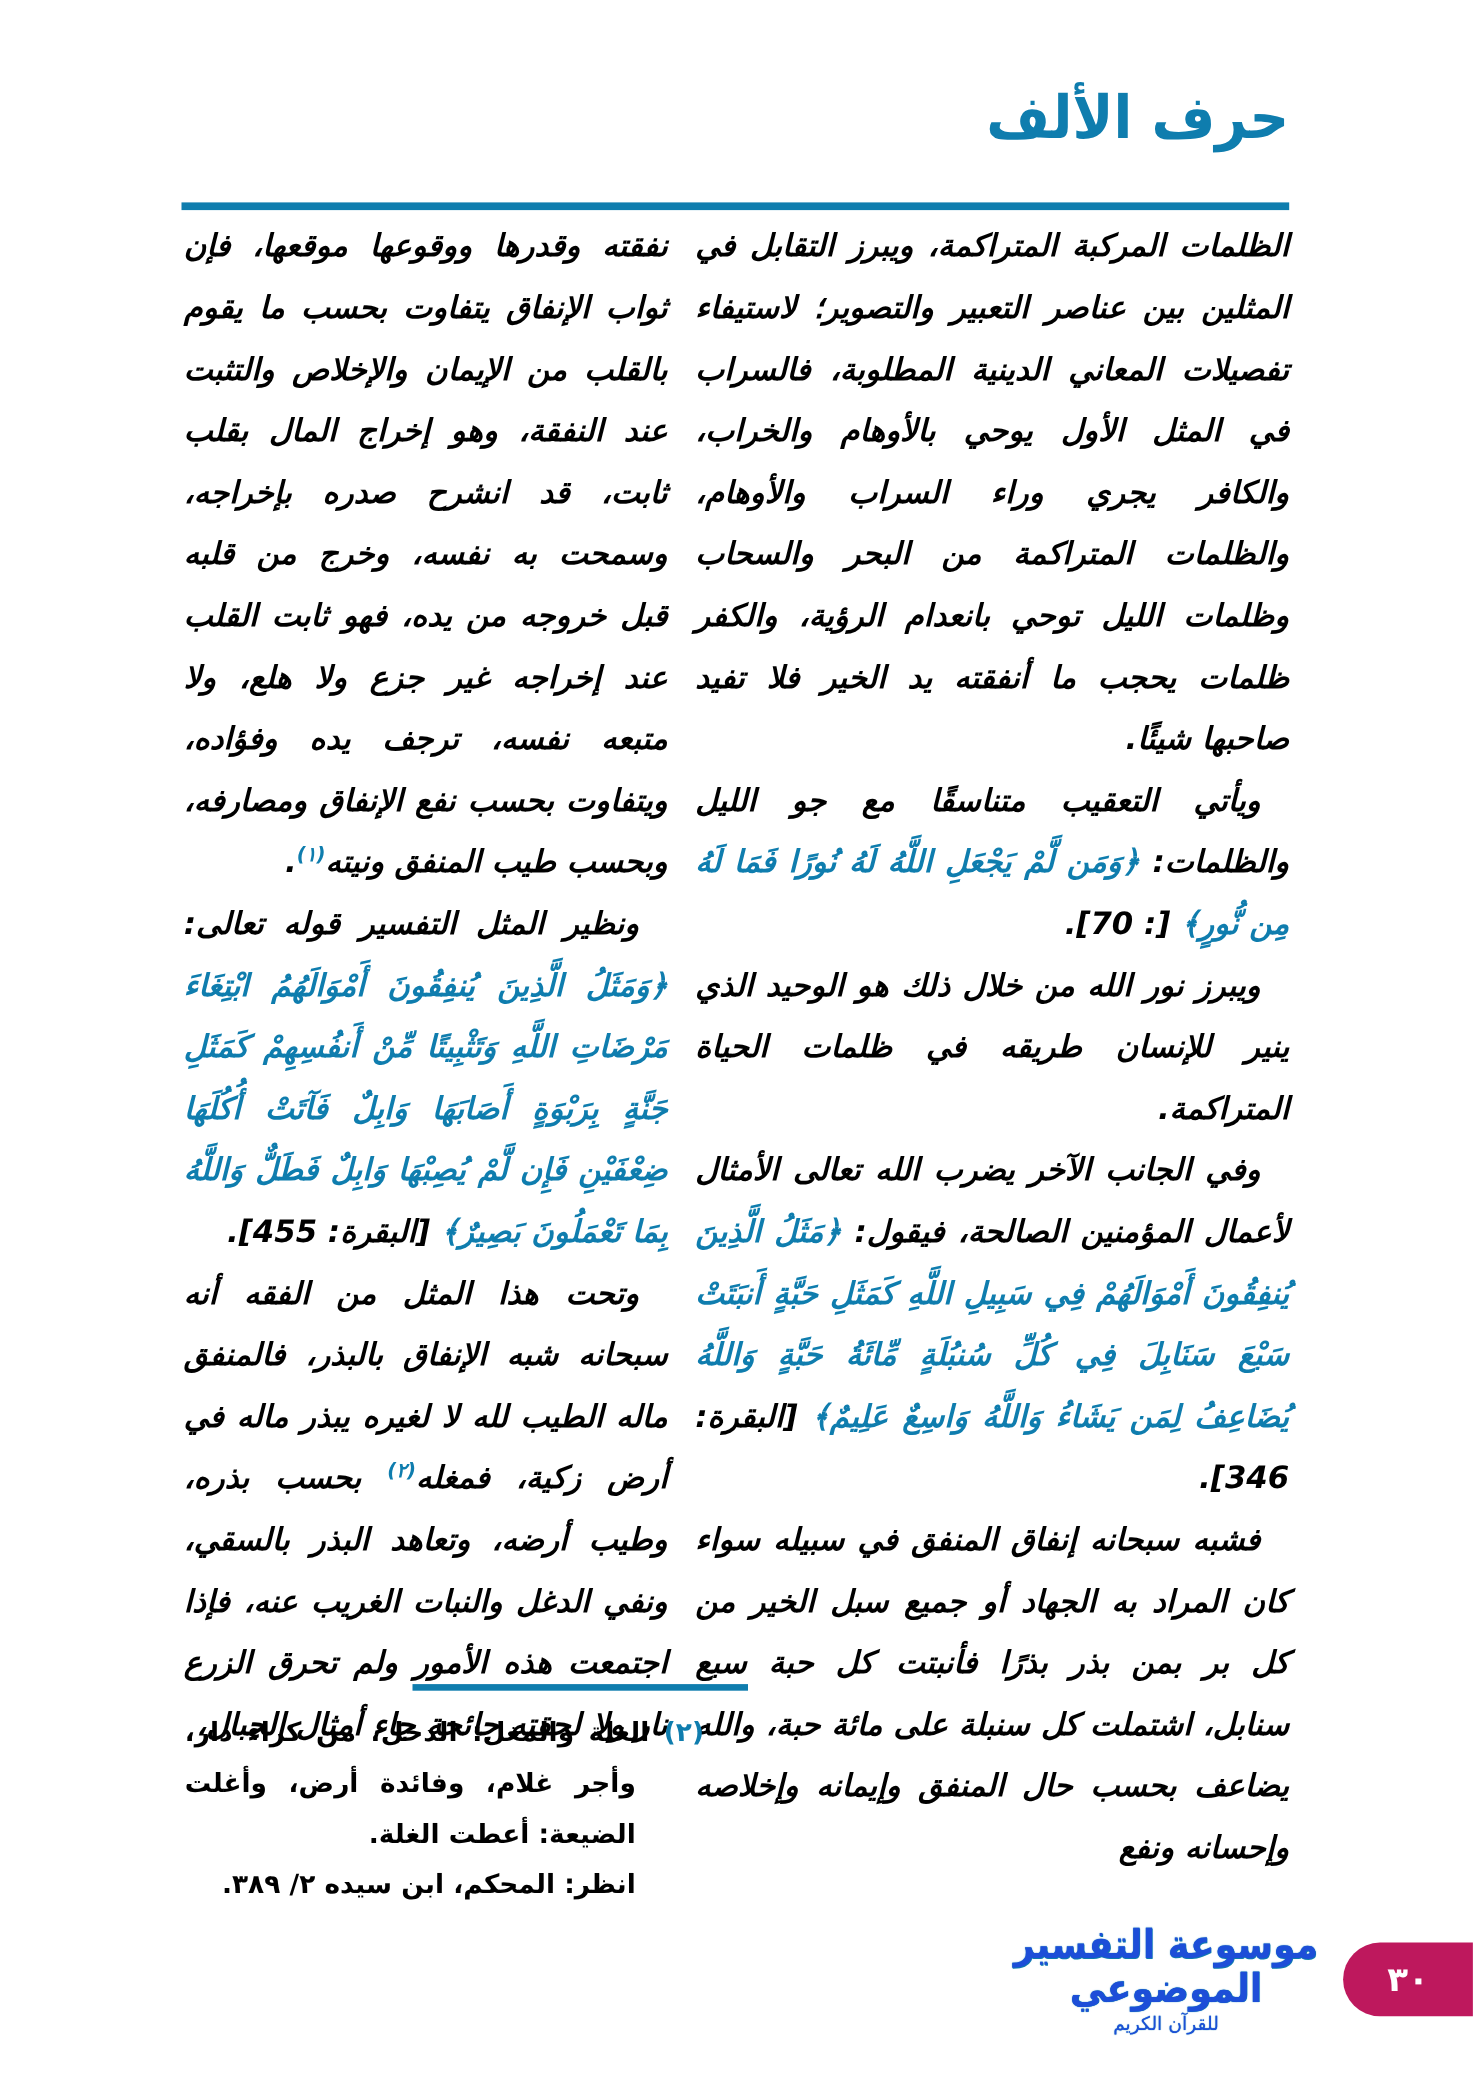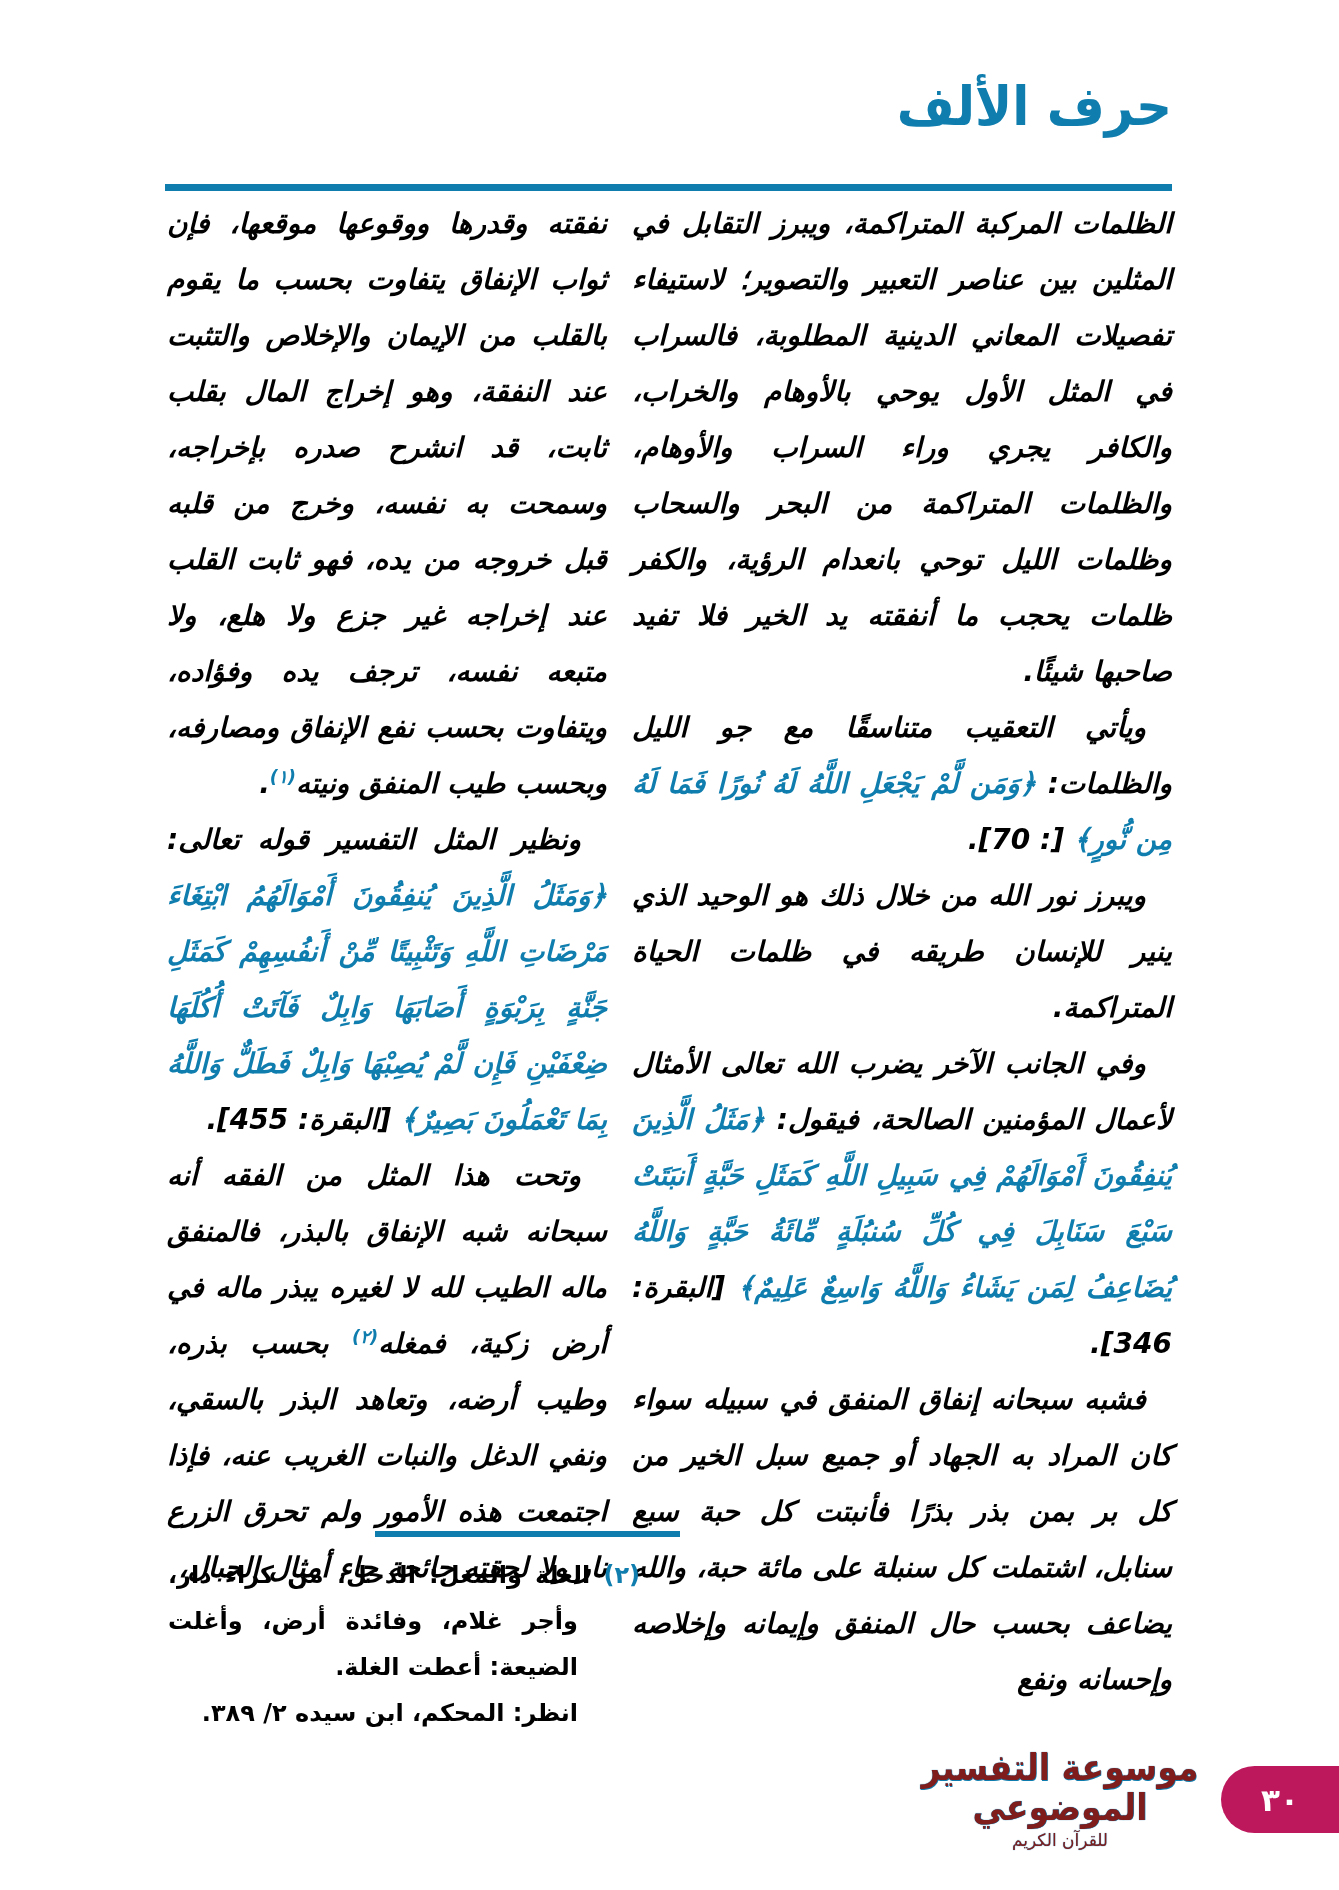--- a/index.html
+++ b/index.html
@@ -45,21 +45,21 @@
     position:absolute;top:1552px;left:168px;width:472px;
     font-size:24px;font-weight:700;line-height:46px;
     text-align:justify;direction:rtl;
   }
   .fn{padding-right:62px;text-indent:-62px;margin:0;}
   .fn-cont{padding-right:62px;text-indent:0;}
   .fn-marker{color:#0f7dae;}
   
   .logo{
     position:absolute;top:1752px;left:915px;width:290px;
-    text-align:center;color:#7f1d1d;line-height:1.1;
+    text-align:center;color:#1d4ed8;line-height:1.1;
   }
   .logo-main{
     font-size:33px;font-weight:700;
     text-shadow:0 0 1px #0f7dae, 0.5px 0.5px 0 #0f7dae;
     transform:scaleY(1.1);display:block;
   }
   .logo-sub{
     font-size:17px;font-weight:400;display:block;margin-top:6px;
     text-shadow:0 0 1px #0f7dae;
   }

